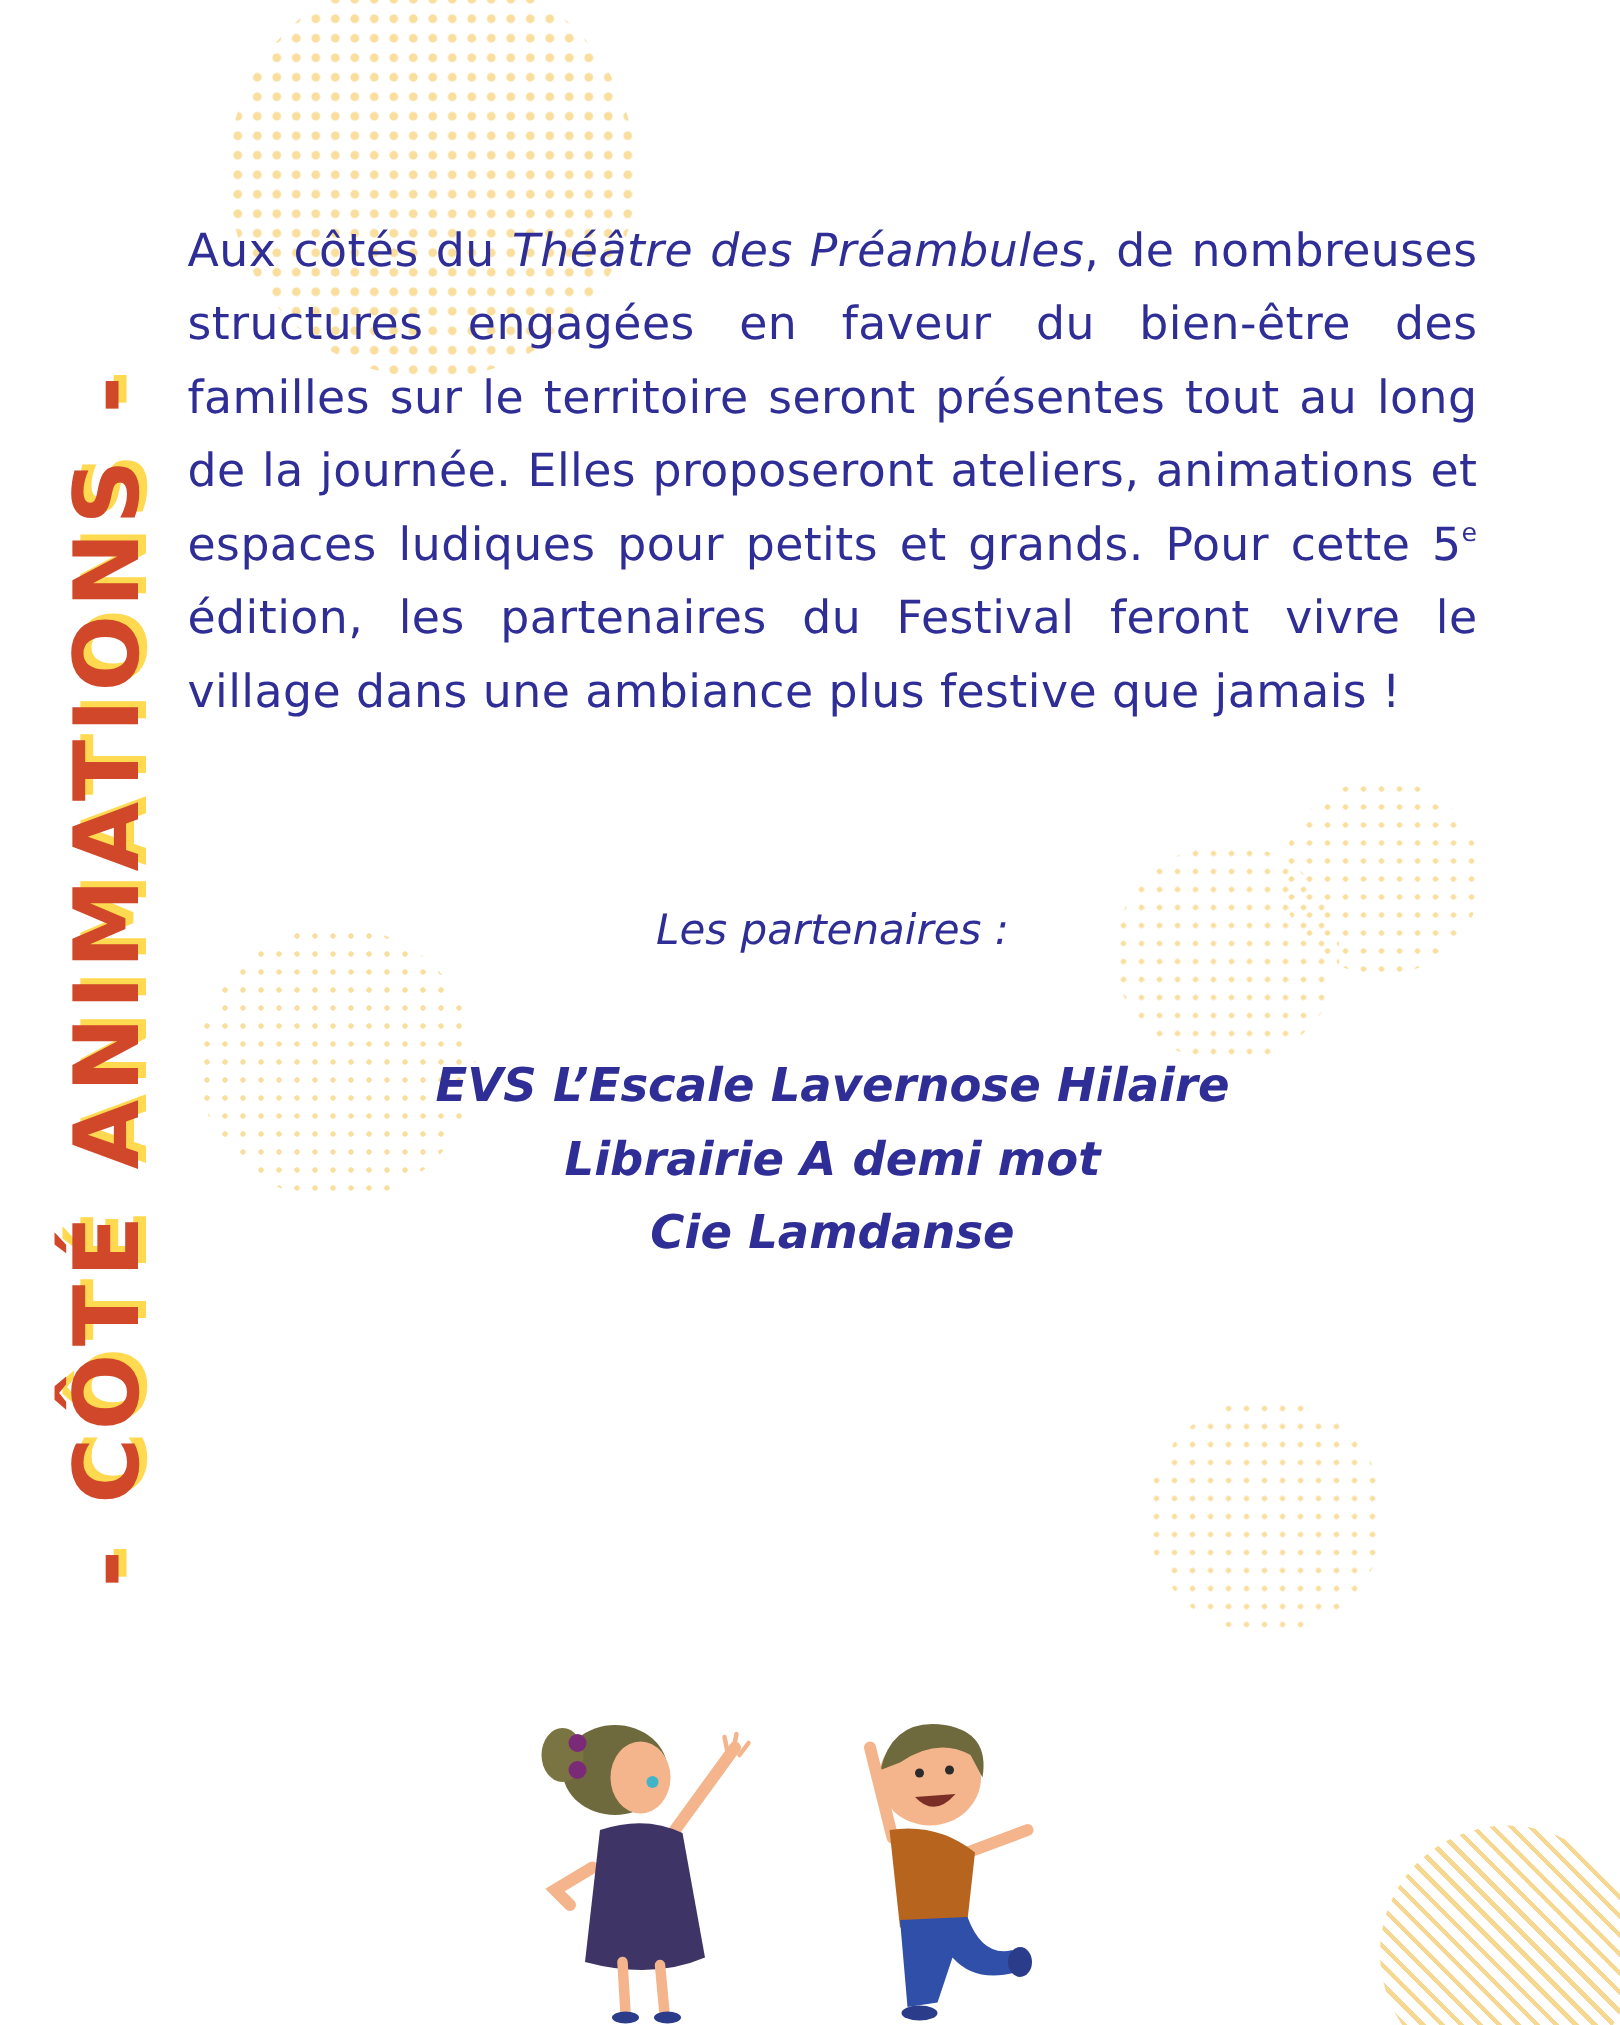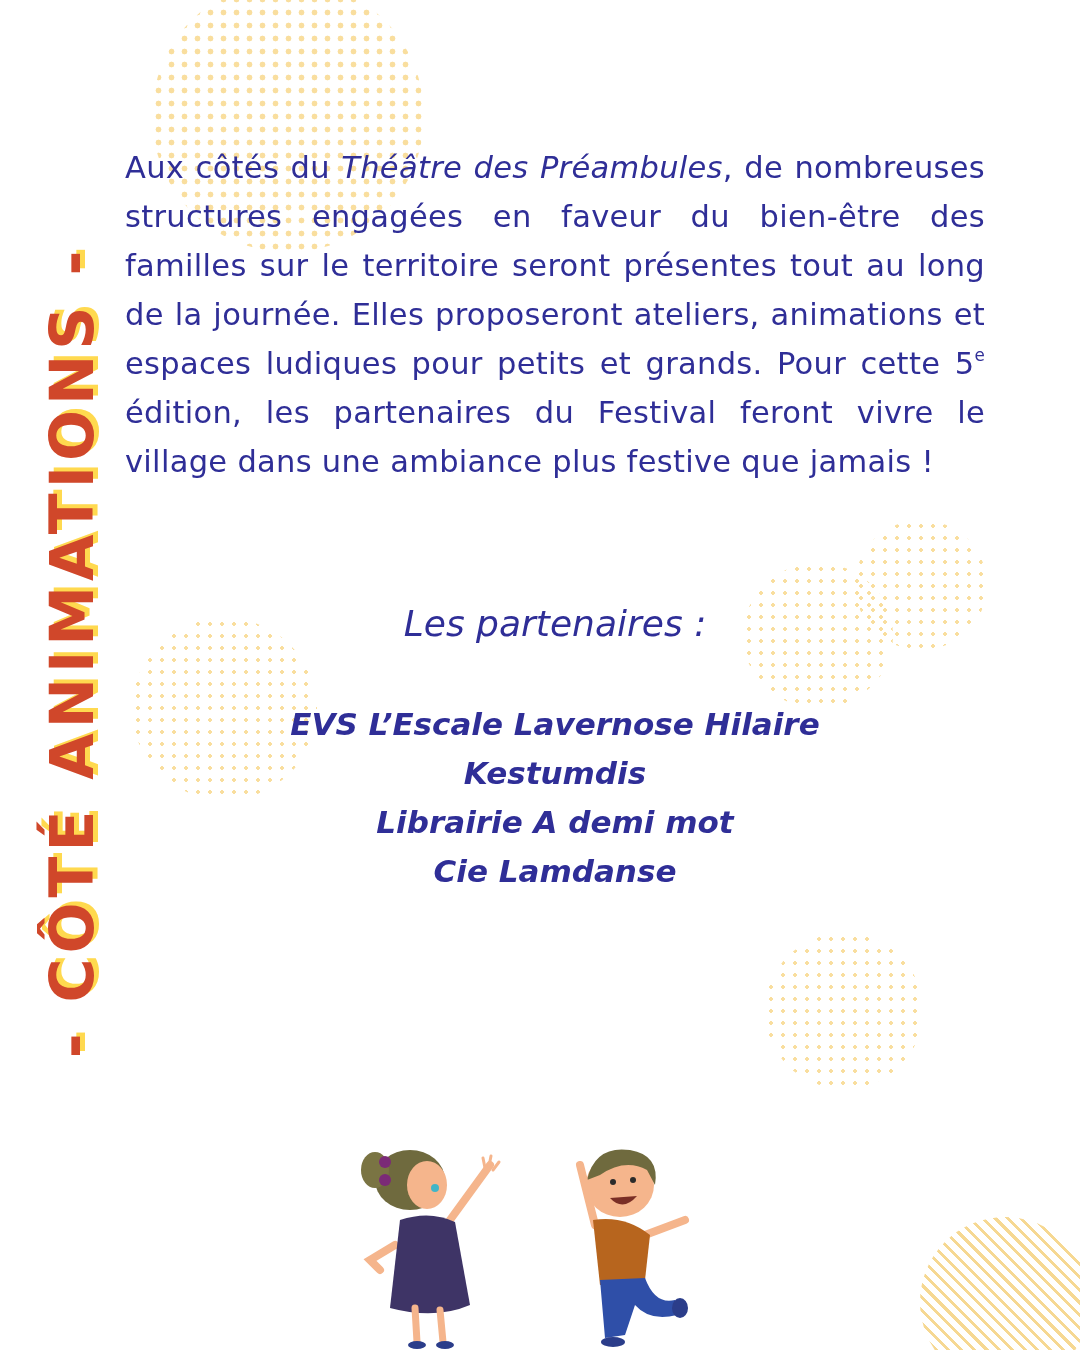--- a/index.html
+++ b/index.html
@@ -50,21 +50,21 @@
     text-align: justify;
     letter-spacing: 0.3px;
   }
   .body-text b { font-style: italic; font-weight: normal; }
   .body-text sup { font-size: 0.55em; vertical-align: 0.75em; line-height: 0; }
 
   .partners-heading {
     position: absolute; left: 125px; top: 603px; width: 860px;
     text-align: center; color: #2F2E97;
     font-family: "DejaVu Sans", sans-serif;
-    font-style: italic; font-size: 36px;
+    font-style: italic; font-size: 28px;
   }
   .partners-list {
     position: absolute; left: 125px; top: 700px; width: 860px;
     margin: 0; padding: 0; list-style: none;
     text-align: center; color: #2F2E97;
     font-family: "DejaVu Sans", sans-serif;
     font-style: italic; font-weight: bold;
     font-size: 31px; line-height: 49px;
   }
   .kids { position: absolute; left: 355px; top: 1140px; width: 340px; height: 210px; }
@@ -80,21 +80,20 @@
 <div class="deco stripes" id="d6"></div>
 
 <div class="side-title">- CÔTÉ ANIMATIONS -</div>
 
 <p class="body-text"><span>Aux côtés du </span><b>Théâtre des Préambules</b><span>, de nombreuses structures engagées en faveur du bien-être des familles sur le territoire seront présentes tout au long de la journée. Elles proposeront ateliers, animations et espaces ludiques pour petits et grands. Pour cette 5</span><sup>e</sup><span> édition, les partenaires du Festival feront vivre le village dans une ambiance plus festive que jamais !</span></p>
 
 <div class="partners-heading">Les partenaires :</div>
 
 <ul class="partners-list">
   <li>EVS L’Escale Lavernose Hilaire</li>
-  <li>Kestumdis</li>
   <li>Librairie A demi mot</li>
   <li>Cie Lamdanse</li>
 </ul>
 
 <svg class="kids" viewBox="0 0 340 210">
 
   <g>
     <ellipse cx="55" cy="40" rx="35" ry="30" fill="#6F6A3E"></ellipse>
     <ellipse cx="20" cy="30" rx="14" ry="18" fill="#7A7443"></ellipse>
     <circle cx="30" cy="22" r="6" fill="#7B2A77"></circle>

